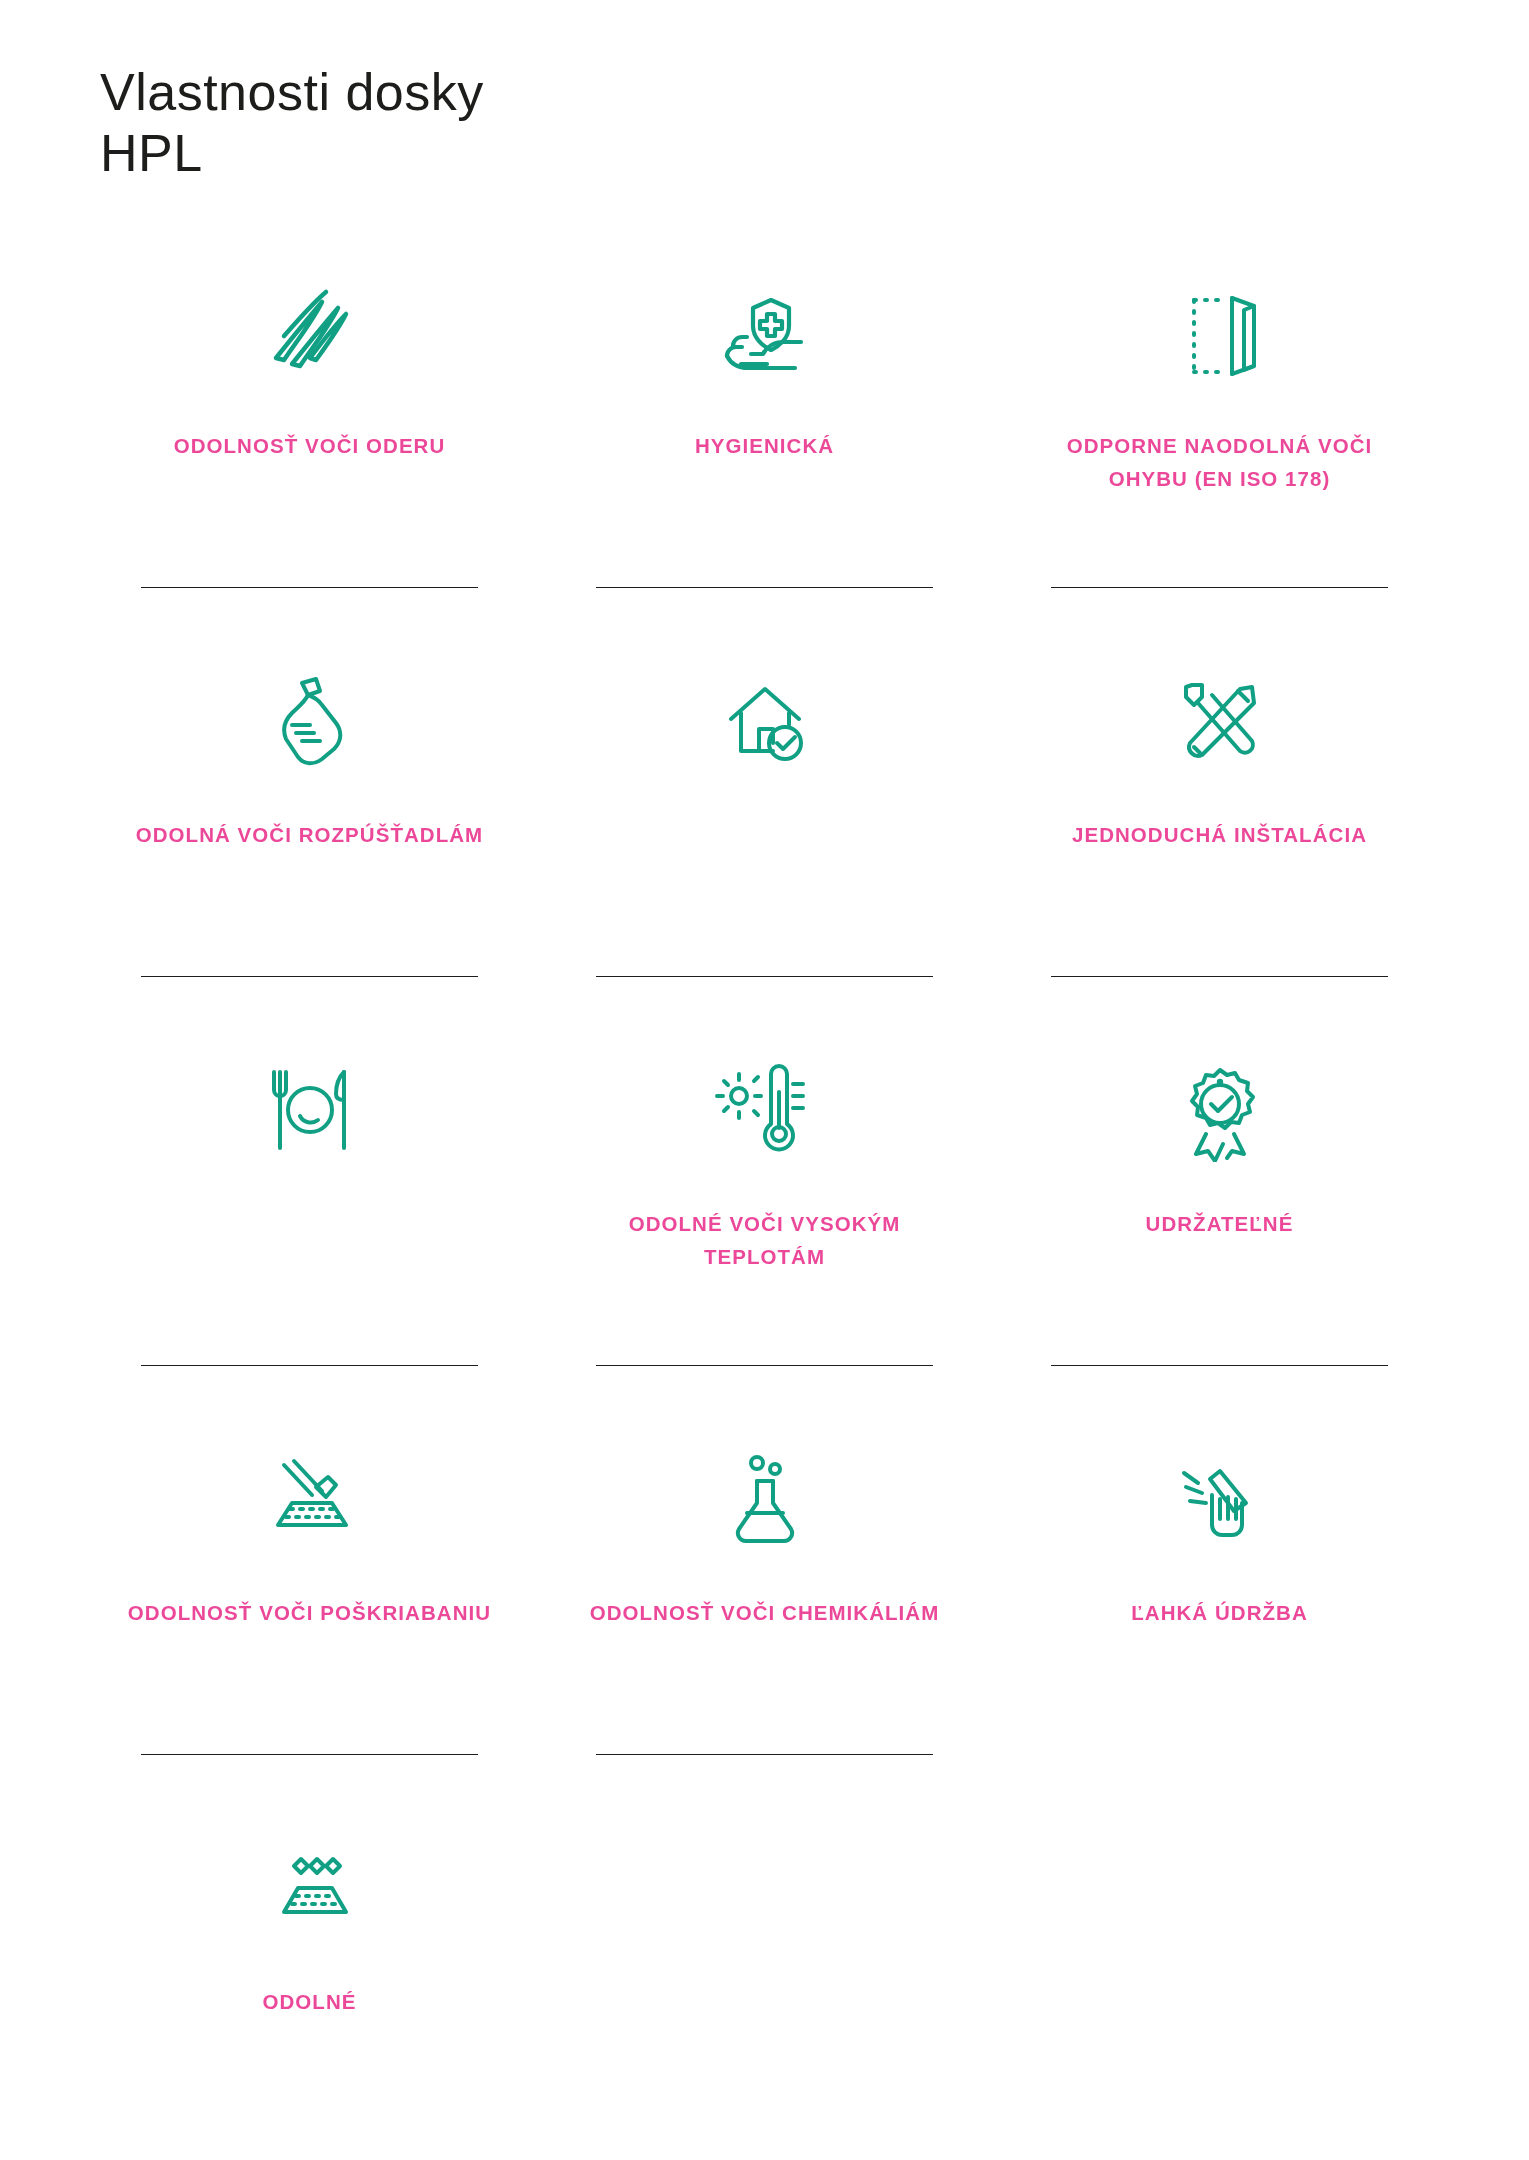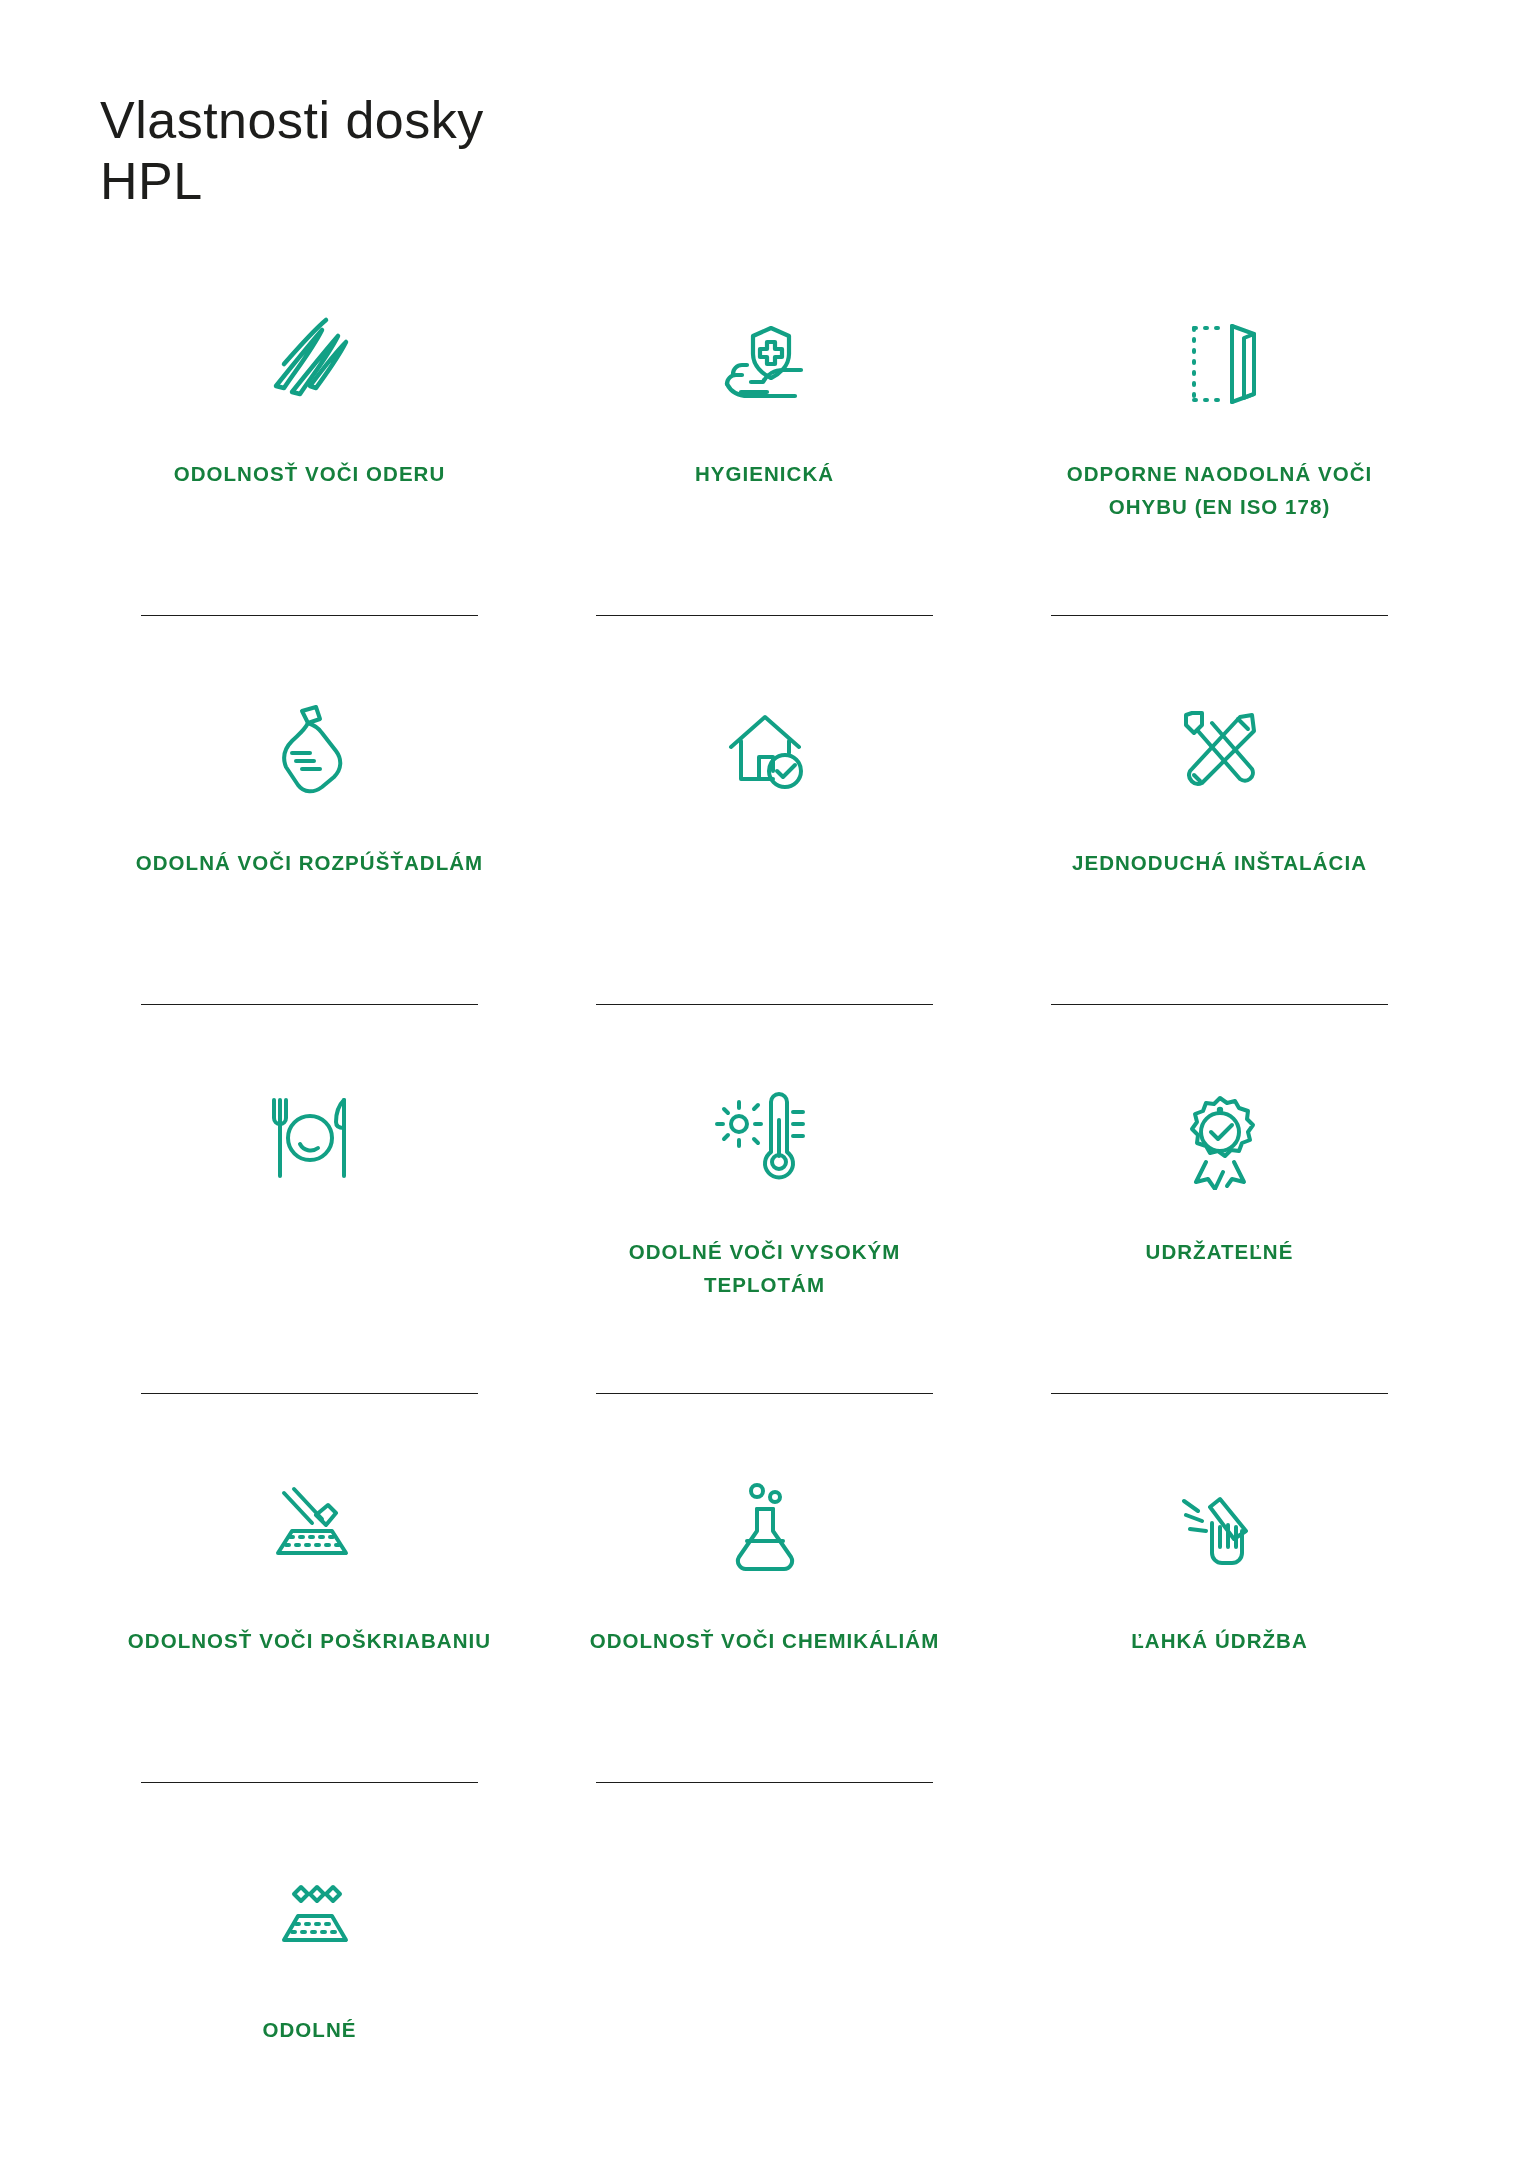--- a/index.html
+++ b/index.html
@@ -12,21 +12,21 @@
 
   body {
     font-family: "Liberation Sans", "DejaVu Sans", sans-serif;
     color: #1d1d1b;
     position: relative;
     overflow: hidden;
   }
 
   
   .header {
-    padding: 90px 0 0 100px;
+    padding: 62px 0 0 100px;
   }
   .header .title-line1 {
     font-size: 52px;
     font-weight: 400;
     letter-spacing: 0.5px;
     line-height: 1.18;
     color: #1d1d1b;
   }
   .header .title-line2 {
     font-size: 52px;
@@ -64,21 +64,21 @@
 
   .cell-label {
     margin-top: 22px;
     width: 82%;
     text-align: center;
     font-size: 20.5px;
     font-weight: 700;
     letter-spacing: 1.05px;
     line-height: 1.62;
     text-transform: uppercase;
-    color: #15803d;
+    color: #ec4899;
   }
 
   .divider {
     position: absolute;
     left: 13%;
     right: 13%;
     bottom: 48px;
     height: 1px;
     background: #1d1d1b;
   }

